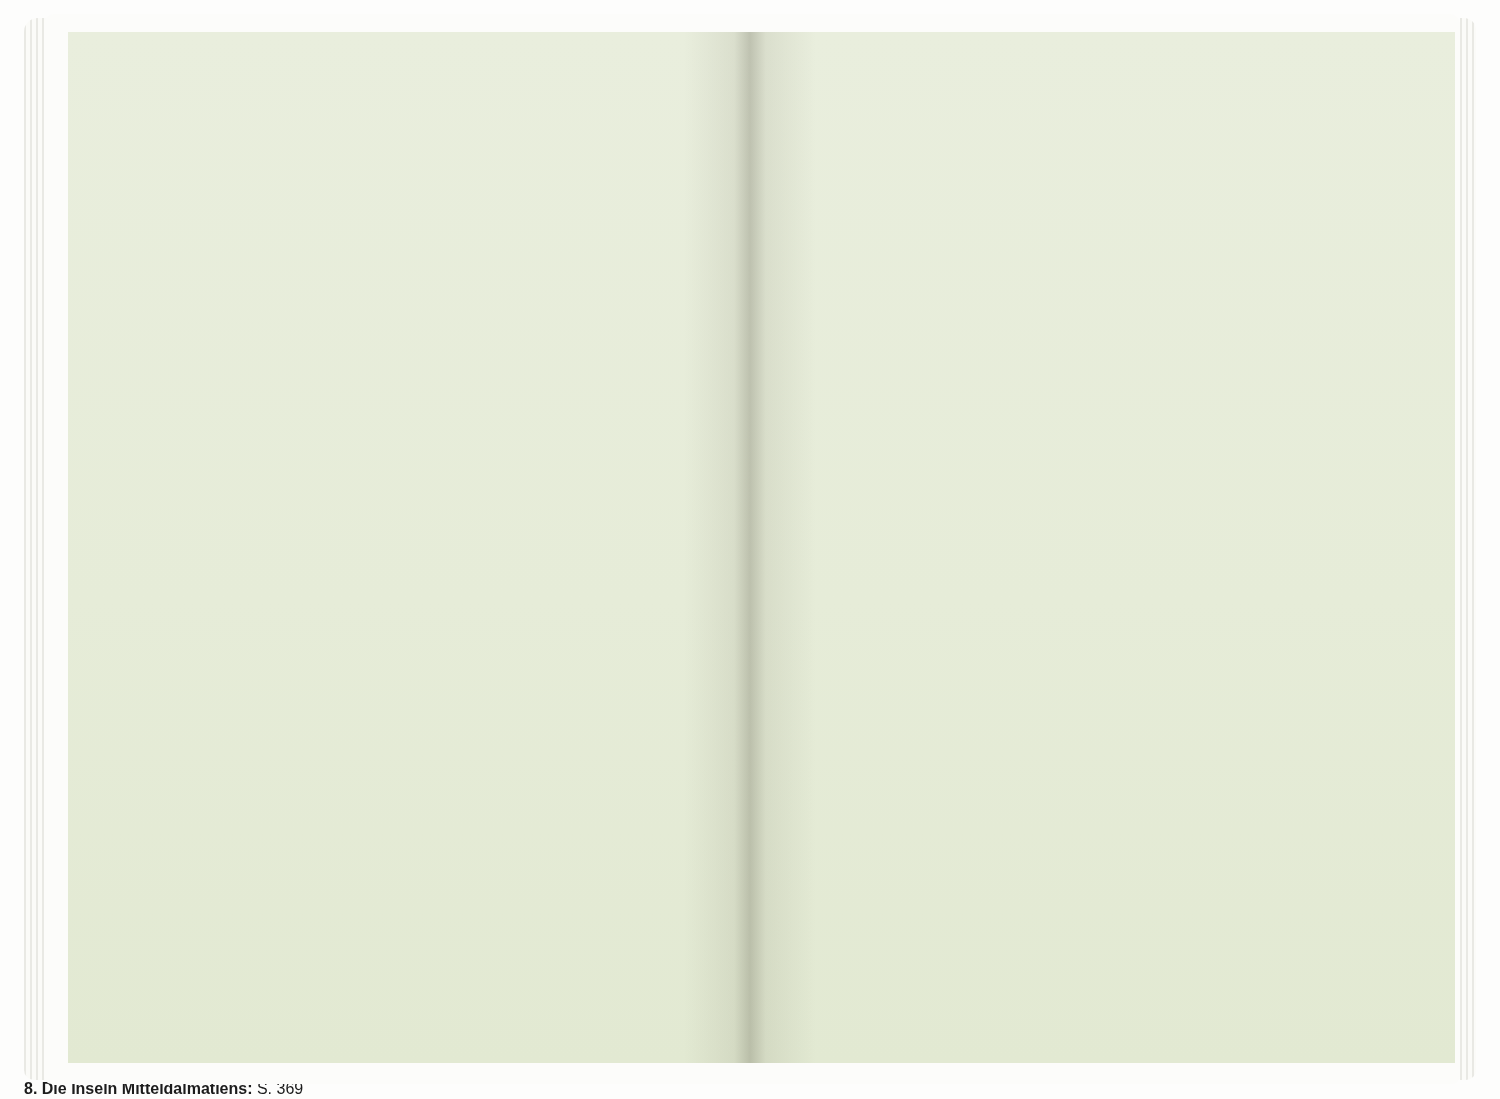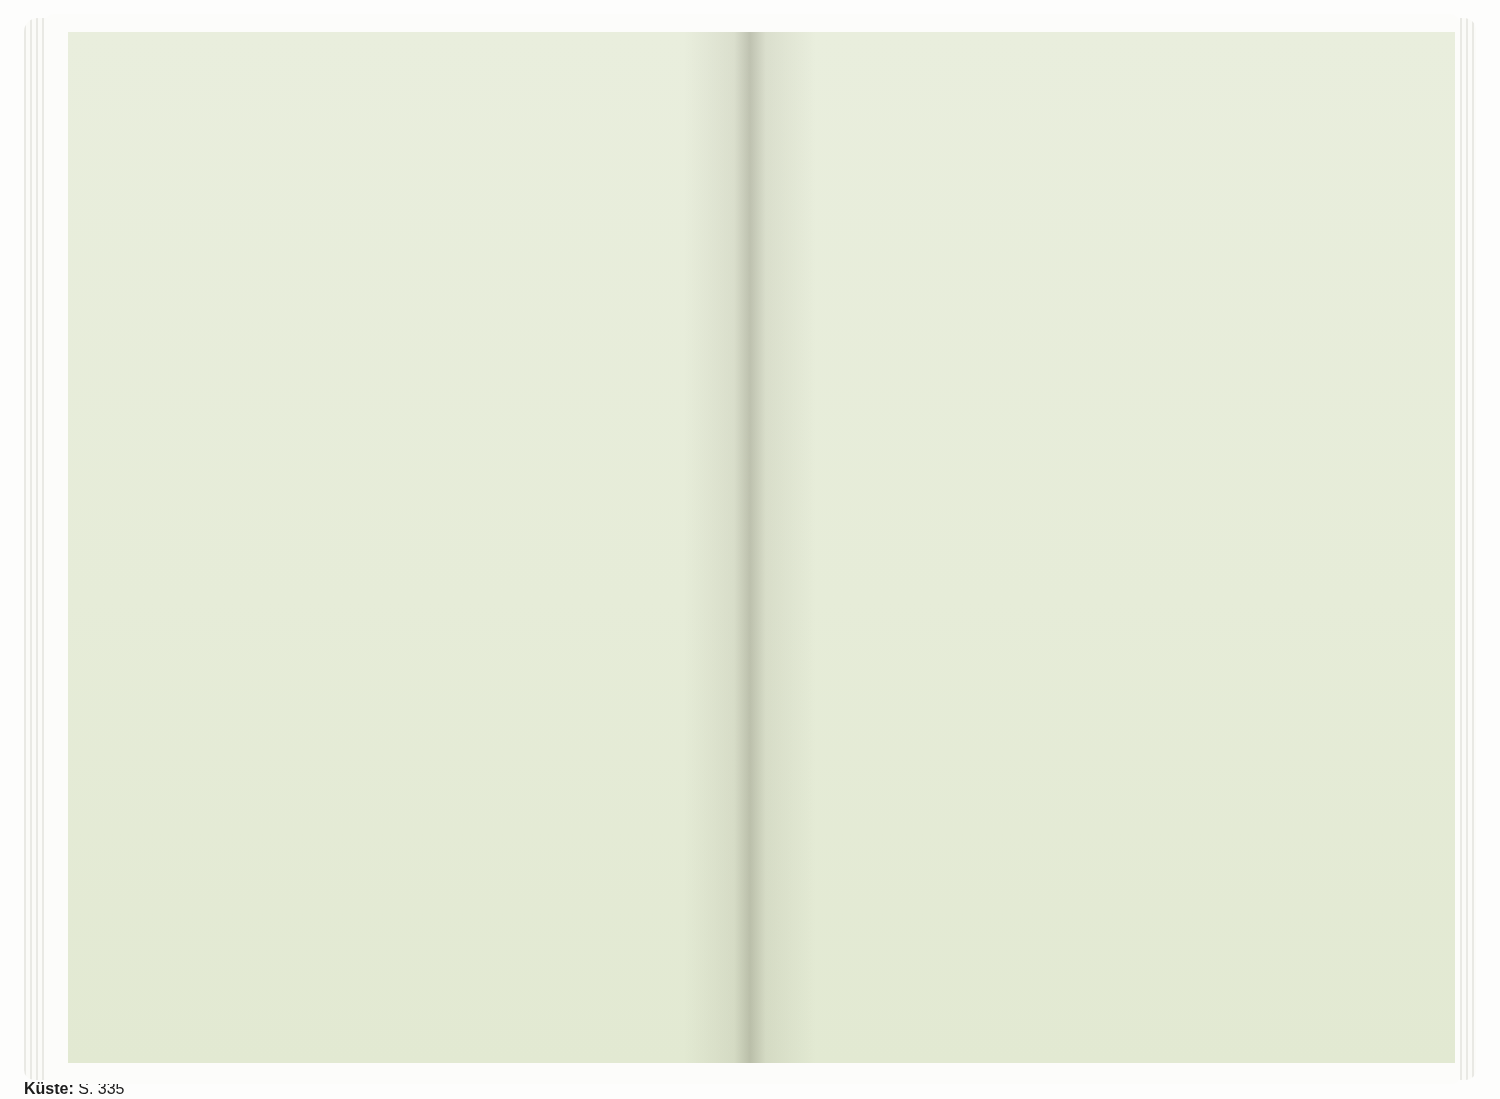--- a/index.html
+++ b/index.html
@@ -239,21 +239,20 @@
     <h2>Die Kapitel in diesem Buch</h2>
     <div id="chapter-items">
         <div class="ch-item"><b>1. Zagreb und Umland:</b><span class="pg"> S. 91</span></div>
         <div class="ch-item"><b>2. Binnenkroatien:</b><span class="pg"> S. 139</span></div>
         <div class="ch-item"><b>3. Istrien:</b><span class="pg"> S. 169</span></div>
         <div class="ch-item"><b>4. Küste und Inseln der Kvarner Bucht:</b></div>
         <div class="ch-cont"><span class="pg">S. 219</span></div>
         <div class="ch-item"><b>5. Kroatisches Gebirge:</b><span class="pg"> S. 269</span></div>
         <div class="ch-item"><b>6. Norddalmatien:</b><span class="pg"> S. 295</span></div>
         <div class="ch-item"><b>7. Split und die mitteldalmatinische</b></div>
-        <div class="ch-cont"><b>Küste: </b><span class="pg">S. 335</span></div>
         <div class="ch-item"><b>8. Die Inseln Mitteldalmatiens:</b><span class="pg"> S. 369</span></div>
       </div>
   </div>
 
   <div class="spine-grad"></div>
 </div>
 <div class="spine-foot"></div>
 
 
 

